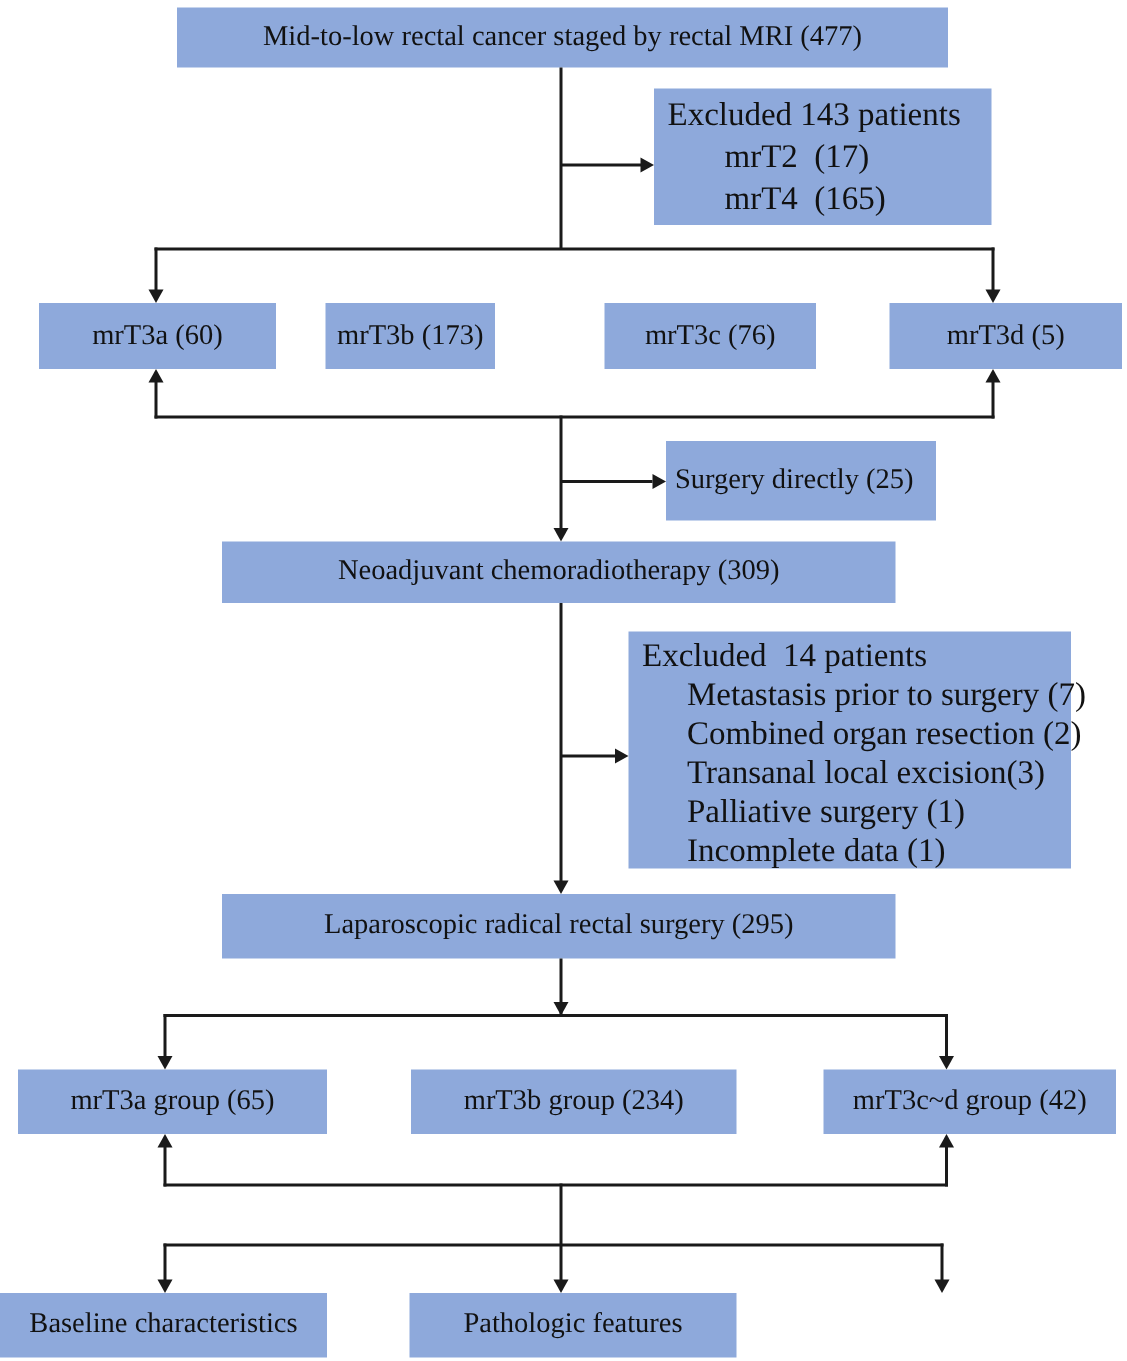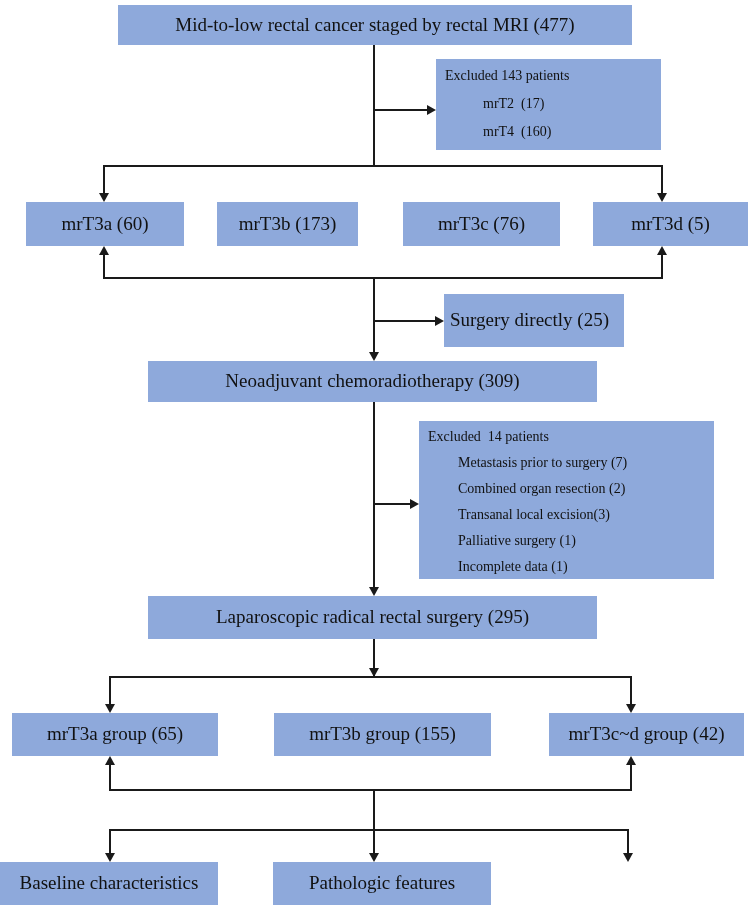--- a/index.html
+++ b/index.html
@@ -10,21 +10,21 @@
     overflow:hidden;
   }
   .box {
     position:absolute; background:var(--box-fill);
     display:flex; align-items:center; justify-content:center;
     font-size:19px; line-height:1.2; text-align:center; box-sizing:border-box;
   }
   .box.leftalign { justify-content:flex-start; text-align:left; padding-left:6px; }
   .multibox {
     position:absolute; background:var(--box-fill); box-sizing:border-box;
-    font-size:14px; text-align:left; padding:3px 4px 0 9px;
+    font-size:22px; text-align:left; padding:3px 4px 0 9px;
   }
   .multibox div { white-space:pre; }
   .mb-line { line-height:26px; }
   .mb-line-wide { line-height:28px; }
   .indent38 { margin-left:38px; }
   .indent30 { margin-left:30px; }
   .hline { position:absolute; height:2px; background:var(--line); }
   .vline { position:absolute; width:2px; background:var(--line); }
   .arr { position:absolute; width:0; height:0; }
   .arr.down  { border-left:5px solid transparent; border-right:5px solid transparent; border-top:9px solid var(--line); }
@@ -34,45 +34,45 @@
 </head>
 <body>
 
 <div id="stage">
 
   <div class="box" style="left:118px; top:5px; width:514px; height:40px;">Mid-to-low rectal cancer staged by rectal MRI (477)</div>
 
   <div class="multibox" style="left:436px; top:59px; width:225px; height:91px;">
     <div class="mb-line-wide">Excluded 143 patients</div>
     <div class="mb-line-wide indent38">mrT2  (17)</div>
-    <div class="mb-line-wide indent38">mrT4  (160)</div>
+    <div class="mb-line-wide indent38">mrT4  (165)</div>
   </div>
 
   <div class="box" style="left:26px; top:202px; width:158px; height:44px;">mrT3a (60)</div>
-  <div class="box" style="left:217px; top:202px; width:141px; height:44px;">mrT3b (173)</div>
-  <div class="box" style="left:403px; top:202px; width:157px; height:44px;text-align:right;">mrT3c (76)</div>
+  <div class="box" style="left:217px; top:202px; width:113px; height:44px;">mrT3b (173)</div>
+  <div class="box" style="left:403px; top:202px; width:141px; height:44px;text-align:right;">mrT3c (76)</div>
   <div class="box" style="left:593px; top:202px; width:155px; height:44px;">mrT3d (5)</div>
 
   <div class="box leftalign" style="left:444px; top:294px; width:180px; height:53px;">Surgery directly (25)</div>
 
   <div class="box" style="left:148px; top:361px; width:449px; height:41px;">Neoadjuvant chemoradiotherapy (309)</div>
 
   <div class="multibox" style="left:419px; top:421px; width:295px; height:158px;">
     <div class="mb-line">Excluded  14 patients</div>
     <div class="mb-line indent30">Metastasis prior to surgery (7)</div>
     <div class="mb-line indent30">Combined organ resection (2)</div>
     <div class="mb-line indent30">Transanal local excision(3)</div>
     <div class="mb-line indent30">Palliative surgery (1)</div>
     <div class="mb-line indent30">Incomplete data (1)</div>
   </div>
 
   <div class="box" style="left:148px; top:596px; width:449px; height:43px;">Laparoscopic radical rectal surgery (295)</div>
 
   <div class="box" style="left:12px; top:713px; width:206px; height:43px;">mrT3a group (65)</div>
-  <div class="box" style="left:274px; top:713px; width:217px; height:43px;">mrT3b group (155)</div>
+  <div class="box" style="left:274px; top:713px; width:217px; height:43px;">mrT3b group (234)</div>
   <div class="box" style="left:549px; top:713px; width:195px; height:43px;">mrT3c~d group (42)</div>
 
   <div class="box" style="left:0px; top:862px; width:218px; height:43px;">Baseline characteristics</div>
   <div class="box" style="left:273px; top:862px; width:218px; height:43px;">Pathologic features</div>
   <div class="box" style="left:572px; top:862px; width:192px; height:44px;margin-top:48px;">Survival analysis</div>
 
   <div class="vline" style="left:373px; top:45px; height:121px;"></div>
   <div class="hline" style="left:374px; top:109px; width:54px;"></div>
   <div class="arr right" style="left:427px; top:105px;"></div>
 

